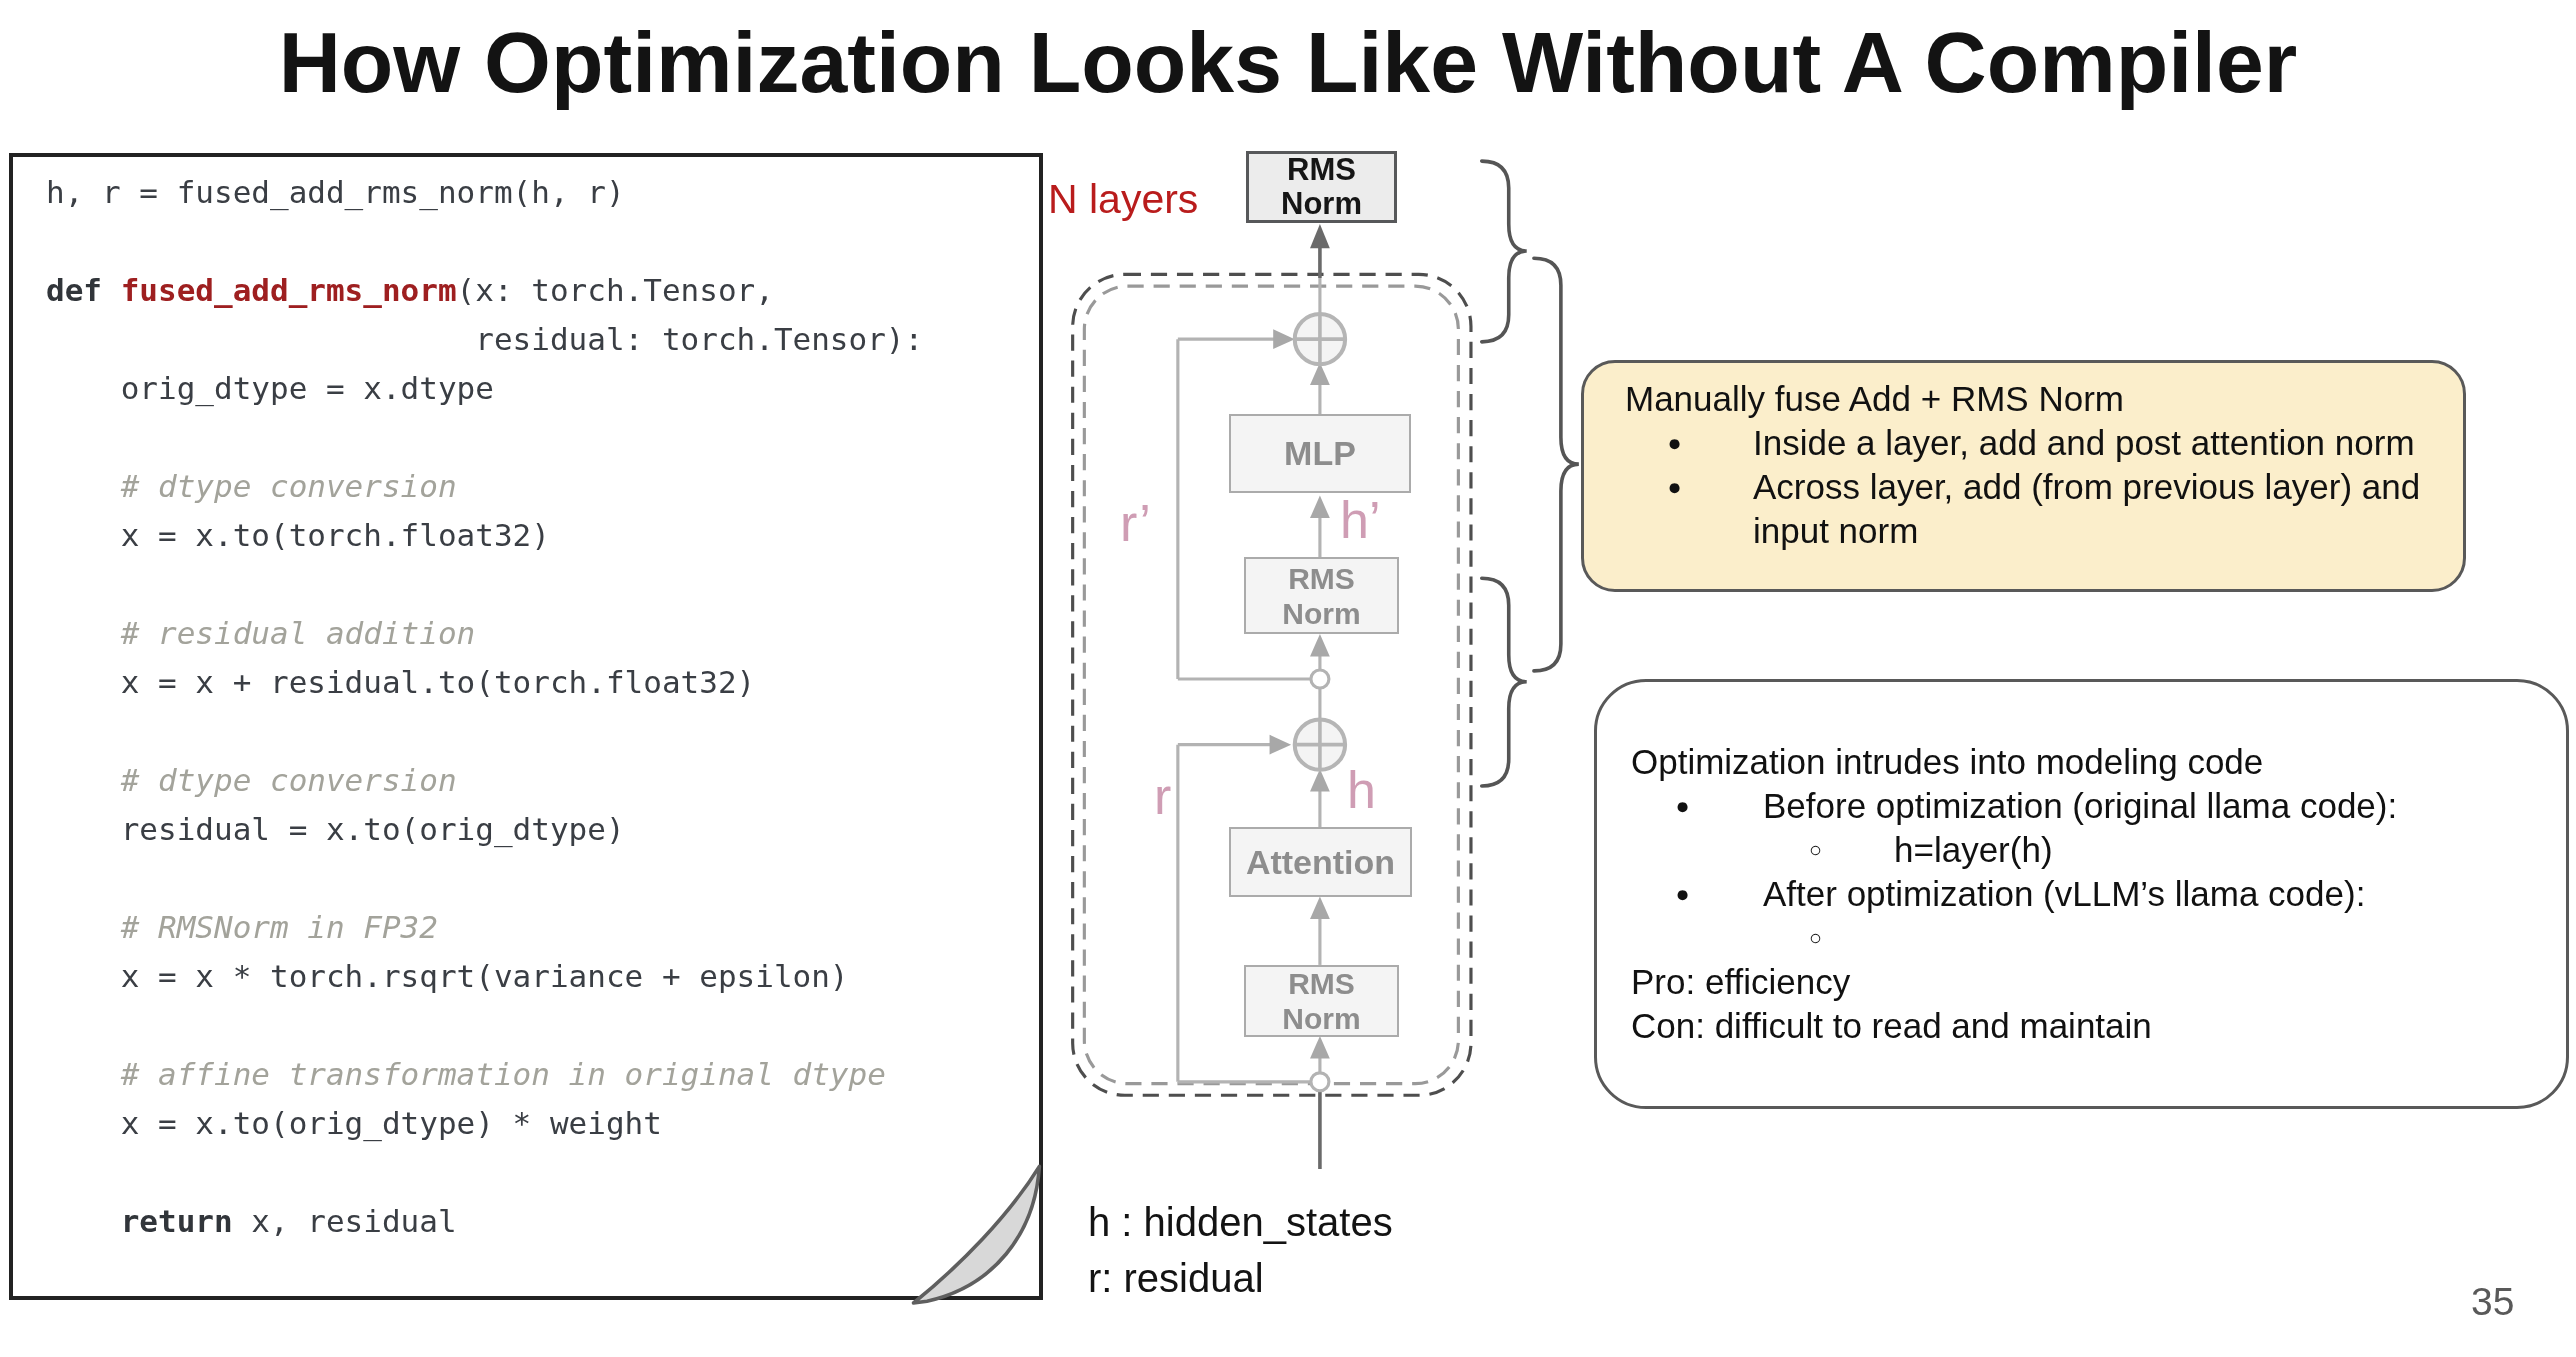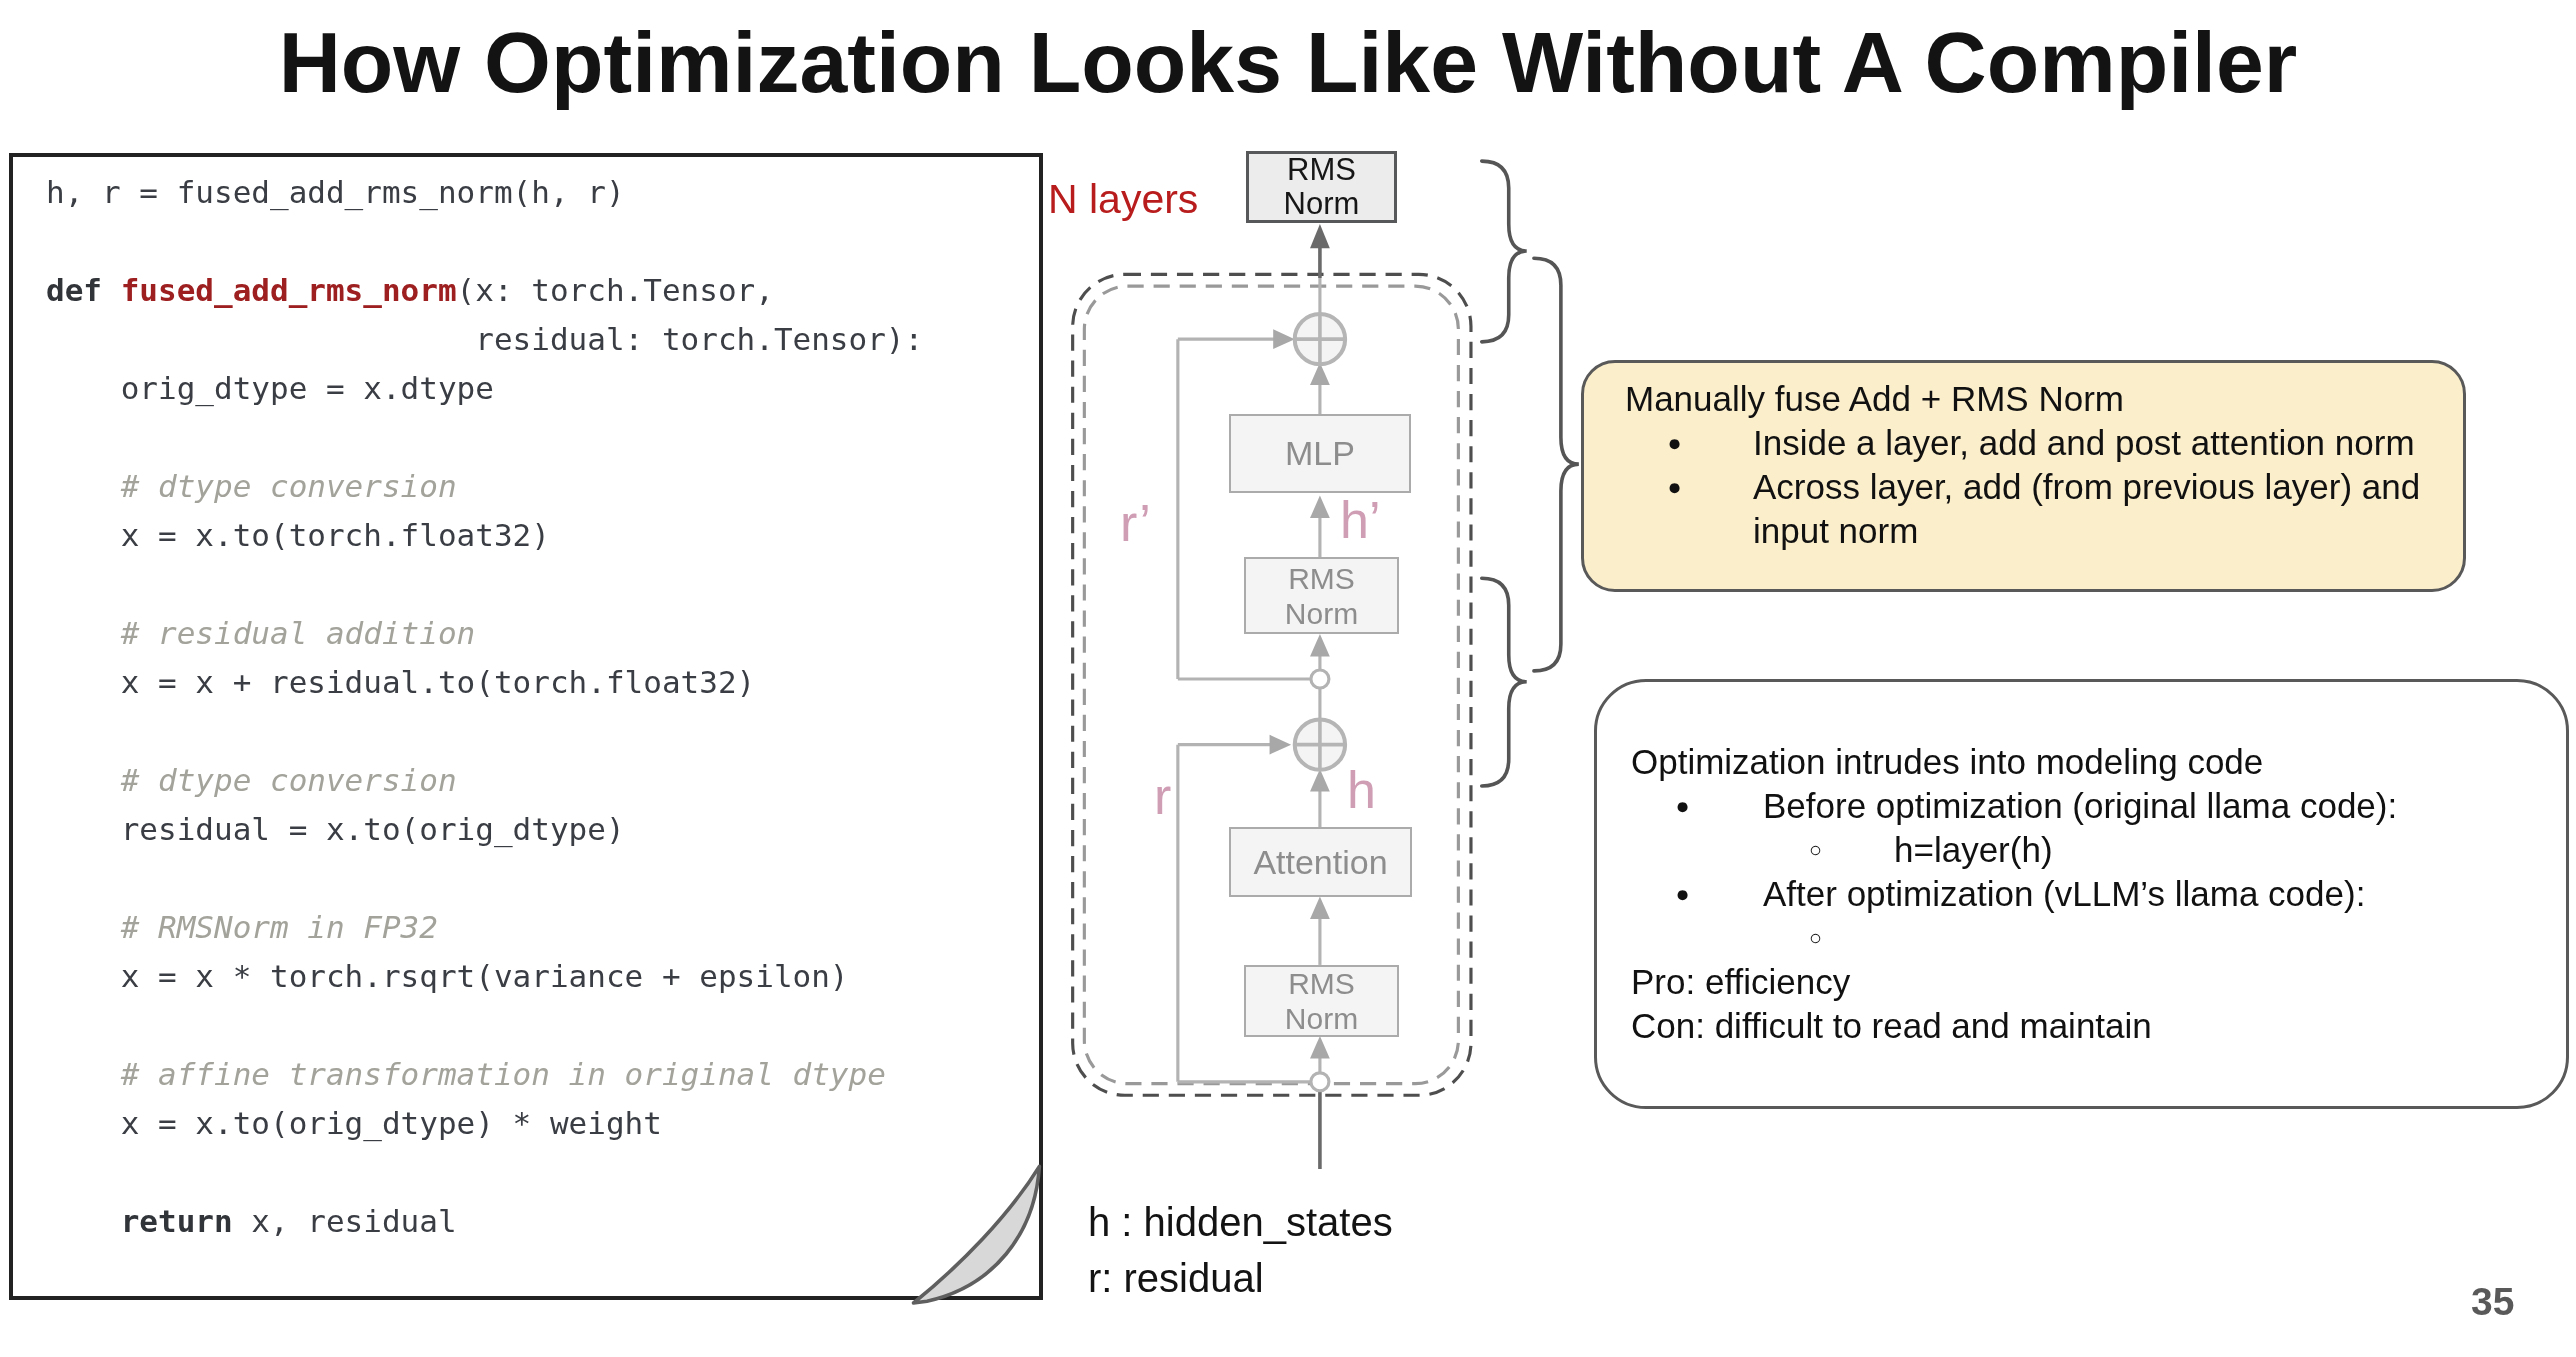--- a/index.html
+++ b/index.html
@@ -26,40 +26,41 @@
   .code-line .k{ font-weight:bold; color:#31353a; }
   .code-line .fn{ font-weight:bold; color:#9e1f20; }
   .code-line .c{ font-style:italic; color:#a3a39b; }
   .code-line .n{ color:#0f7a82; }
   
   .dbox{
     position:absolute; box-sizing:border-box; display:flex;
     align-items:center; justify-content:center; text-align:center;
     background:#f4f4f4; border:2.7px solid #ababab; color:#8d8d8d;
     white-space:pre-line;
+    font-weight:bold;
   }
   .box-top-norm{ left:1246px; top:151px; width:151px; height:72px;
     border:3.6px solid #57585a; background:#ececec; color:#161616;
     font-size:31px; line-height:34px; }
   .box-mlp{ left:1229px; top:414px; width:182px; height:79px; font-size:34px; }
   .box-mid-norm{ left:1244px; top:557px; width:155px; height:77px; font-size:30px; line-height:35px; }
   .box-att{ left:1229px; top:827px; width:183px; height:70px; font-size:34px; }
   .box-bot-norm{ left:1244px; top:965px; width:155px; height:72px; font-size:30px; line-height:35px; }
   
   .lbl{ position:absolute; color:#b91c1c; }
   .n-layers{ left:1048px; top:176px; font-size:41px; font-weight:500; }
   .pink{ position:absolute; color:#cf9db4; font-weight:500; font-size:52px; }
   .lbl-rp{ left:1120px; top:493px; }
   .lbl-hp{ left:1340px; top:490px; }
   .lbl-r{ left:1154px; top:766px; }
   .lbl-h{ left:1347px; top:760px; }
   .legend{ position:absolute; left:1088px; top:1194px; font-size:40px;
     font-weight:500; color:#131313; line-height:56px; }
   .page-num{ position:absolute; left:2471px; top:1280px; font-size:39px;
-    font-weight:700; color:#595959; }
+    font-weight:400; color:#595959; }
   
   .note{ position:absolute; box-sizing:border-box; border:3.6px solid #595959;
     font-size:35px; line-height:44px; color:#111111; font-weight:500; }
   .note-yellow{ left:1581px; top:360px; width:885px; height:232px;
     background:#fbeecb; border-radius:34px; padding-top:14.4px; }
   .note-white{ left:1594px; top:679px; width:975px; height:430px;
     background:#ffffff; border-radius:52px; padding-top:58px; }
   .note-title{ margin-left:41px; }
   .note-white .note-title{ margin-left:34px; }
   .note-row{ display:flex; align-items:flex-start; }

